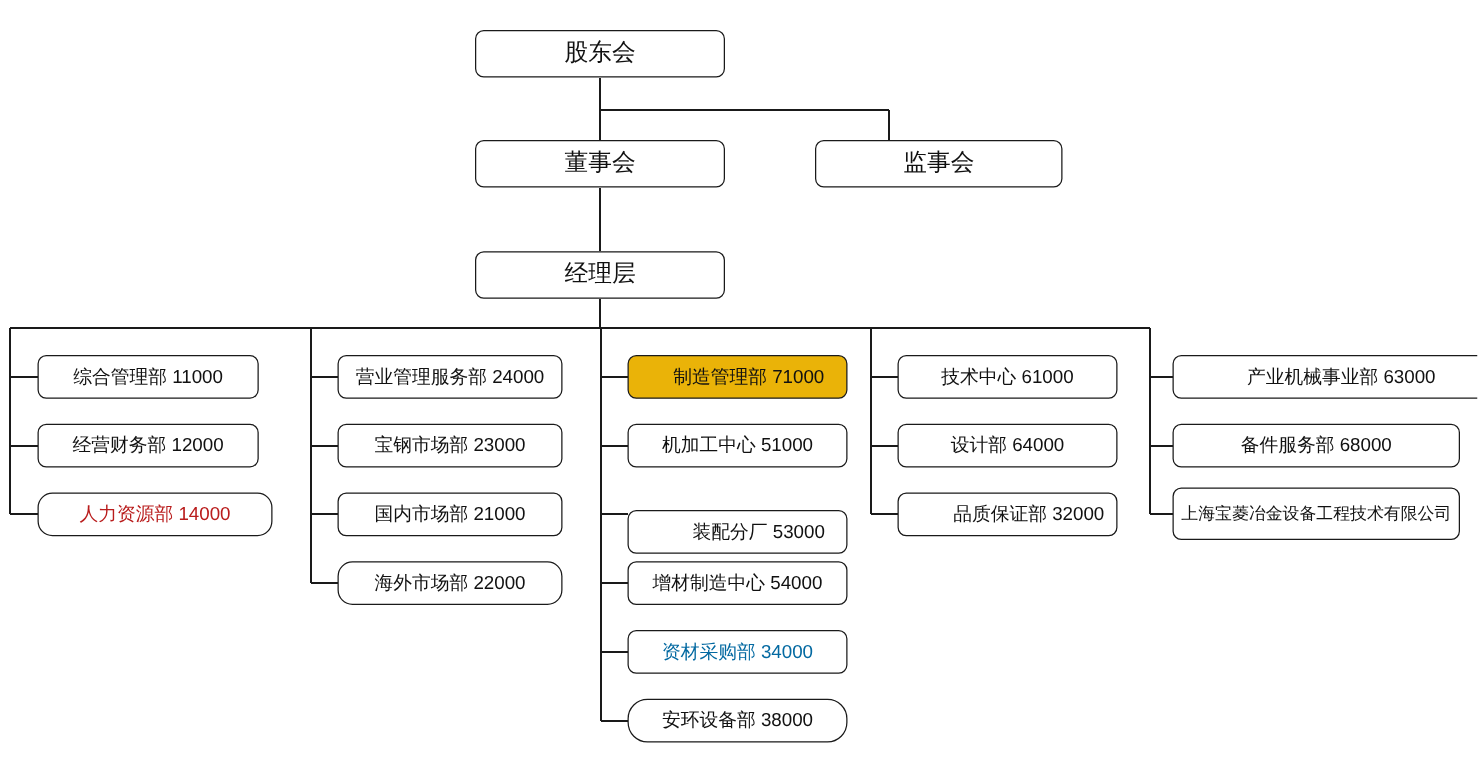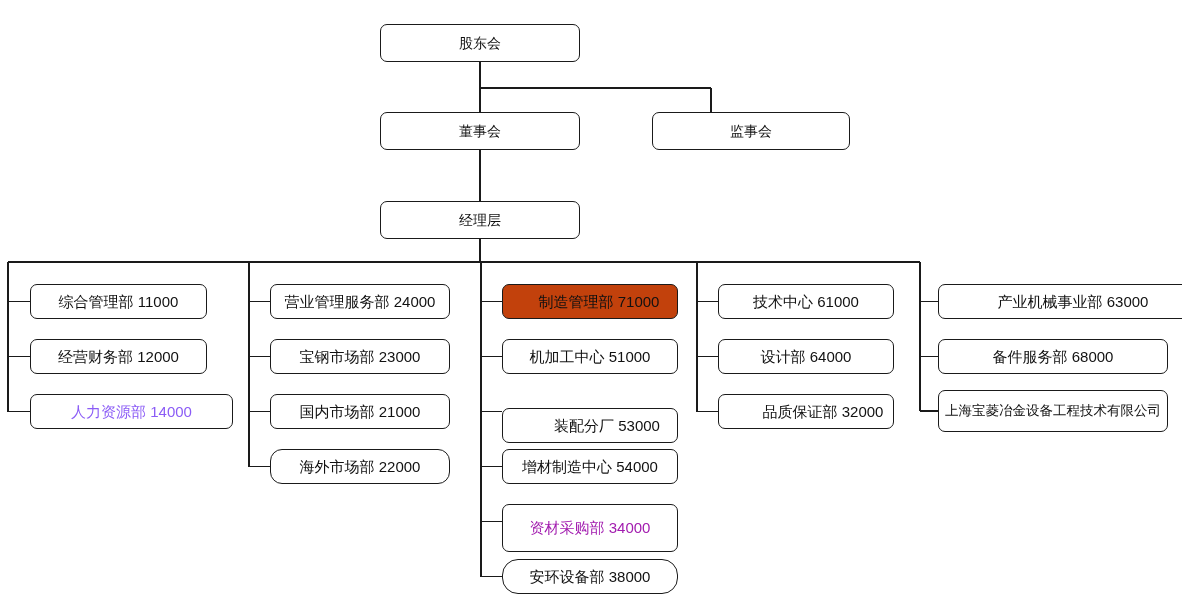--- a/index.html
+++ b/index.html
@@ -31,21 +31,21 @@
     background: #ffffff;
     display: flex;
     align-items: center;
     justify-content: center;
     text-align: center;
     color: #111111;
     line-height: 1.18;
     padding: 2px 6px;
   }
   .node.top {
-    font-size: 14px;
+    font-size: 19px;
   }
   .node.dept {
     font-size: 15px;
   }
   .node.dept.two-line {
     font-size: 13.5px;
     line-height: 1.22;
   }
   .node-label {
     display: block;
@@ -102,48 +102,48 @@
       </div>
       <div class="node top" style="left: 380px; top: 201px; width: 200px; height: 38px; border-color: rgb(26, 26, 26); background: rgb(255, 255, 255); color: rgb(17, 17, 17);">
         <span class="node-label">经理层</span>
       </div>
       <div class="node dept" style="left: 30px; top: 284px; width: 177px; height: 35px; border-color: rgb(26, 26, 26); background: rgb(255, 255, 255); color: rgb(17, 17, 17);">
         <span class="node-label">综合管理部 11000</span>
       </div>
       <div class="node dept" style="left: 30px; top: 339px; width: 177px; height: 35px; border-color: rgb(26, 26, 26); background: rgb(255, 255, 255); color: rgb(17, 17, 17);">
         <span class="node-label">经营财务部 12000</span>
       </div>
-      <div class="node dept" style="left: 30px; top: 394px; width: 203px; height: 35px; border-color: rgb(26, 26, 26); background: rgb(255, 255, 255); color: #8b5cf6;">
+      <div class="node dept" style="left: 30px; top: 394px; width: 188px; height: 35px; border-color: rgb(26, 26, 26); background: rgb(255, 255, 255); color: #b91c1c; border-radius: 12px;">
         <span class="node-label">人力资源部 14000</span>
       </div>
       <div class="node dept" style="left: 270px; top: 284px; width: 180px; height: 35px; border-color: rgb(26, 26, 26); background: rgb(255, 255, 255); color: rgb(17, 17, 17);">
         <span class="node-label">营业管理服务部 24000</span>
       </div>
       <div class="node dept" style="left: 270px; top: 339px; width: 180px; height: 35px; border-color: rgb(26, 26, 26); background: rgb(255, 255, 255); color: rgb(17, 17, 17);">
         <span class="node-label">宝钢市场部 23000</span>
       </div>
       <div class="node dept" style="left: 270px; top: 394px; width: 180px; height: 35px; border-color: rgb(26, 26, 26); background: rgb(255, 255, 255); color: rgb(17, 17, 17);">
         <span class="node-label">国内市场部 21000</span>
       </div>
       <div class="node dept" style="left: 270px; top: 449px; width: 180px; height: 35px; border-color: rgb(26, 26, 26); background: rgb(255, 255, 255); color: rgb(17, 17, 17); border-radius: 12px;">
         <span class="node-label">海外市场部 22000</span>
       </div>
-      <div class="node dept" style="left: 502px; top: 284px; width: 176px; height: 35px; border-color: rgb(26, 26, 26); background: #c2410c; color: rgb(17, 17, 17); padding-left: 24px;">
+      <div class="node dept" style="left: 502px; top: 284px; width: 176px; height: 35px; border-color: rgb(26, 26, 26); background: #eab308; color: rgb(17, 17, 17); padding-left: 24px;">
         <span class="node-label">制造管理部 71000</span>
       </div>
       <div class="node dept" style="left: 502px; top: 339px; width: 176px; height: 35px; border-color: rgb(26, 26, 26); background: rgb(255, 255, 255); color: rgb(17, 17, 17);">
         <span class="node-label">机加工中心 51000</span>
       </div>
       <div class="node dept" style="left: 502px; top: 408px; width: 176px; height: 35px; border-color: rgb(26, 26, 26); background: rgb(255, 255, 255); color: rgb(17, 17, 17); padding-left: 40px;">
         <span class="node-label">装配分厂 53000</span>
       </div>
       <div class="node dept" style="left: 502px; top: 449px; width: 176px; height: 35px; border-color: rgb(26, 26, 26); background: rgb(255, 255, 255); color: rgb(17, 17, 17);">
         <span class="node-label">增材制造中心 54000</span>
       </div>
-      <div class="node dept" style="left: 502px; top: 504px; width: 176px; height: 48px; border-color: rgb(26, 26, 26); background: rgb(255, 255, 255); color: #a21caf;">
+      <div class="node dept" style="left: 502px; top: 504px; width: 176px; height: 35px; border-color: rgb(26, 26, 26); background: rgb(255, 255, 255); color: #0369a1;">
         <span class="node-label">资材采购部 34000</span>
       </div>
       <div class="node dept" style="left: 502px; top: 559px; width: 176px; height: 35px; border-color: rgb(26, 26, 26); background: rgb(255, 255, 255); color: rgb(17, 17, 17); border-radius: 16px;">
         <span class="node-label">安环设备部 38000</span>
       </div>
       <div class="node dept" style="left: 718px; top: 284px; width: 176px; height: 35px; border-color: rgb(26, 26, 26); background: rgb(255, 255, 255); color: rgb(17, 17, 17);">
         <span class="node-label">技术中心 61000</span>
       </div>
       <div class="node dept" style="left: 718px; top: 339px; width: 176px; height: 35px; border-color: rgb(26, 26, 26); background: rgb(255, 255, 255); color: rgb(17, 17, 17);">
         <span class="node-label">设计部 64000</span>

